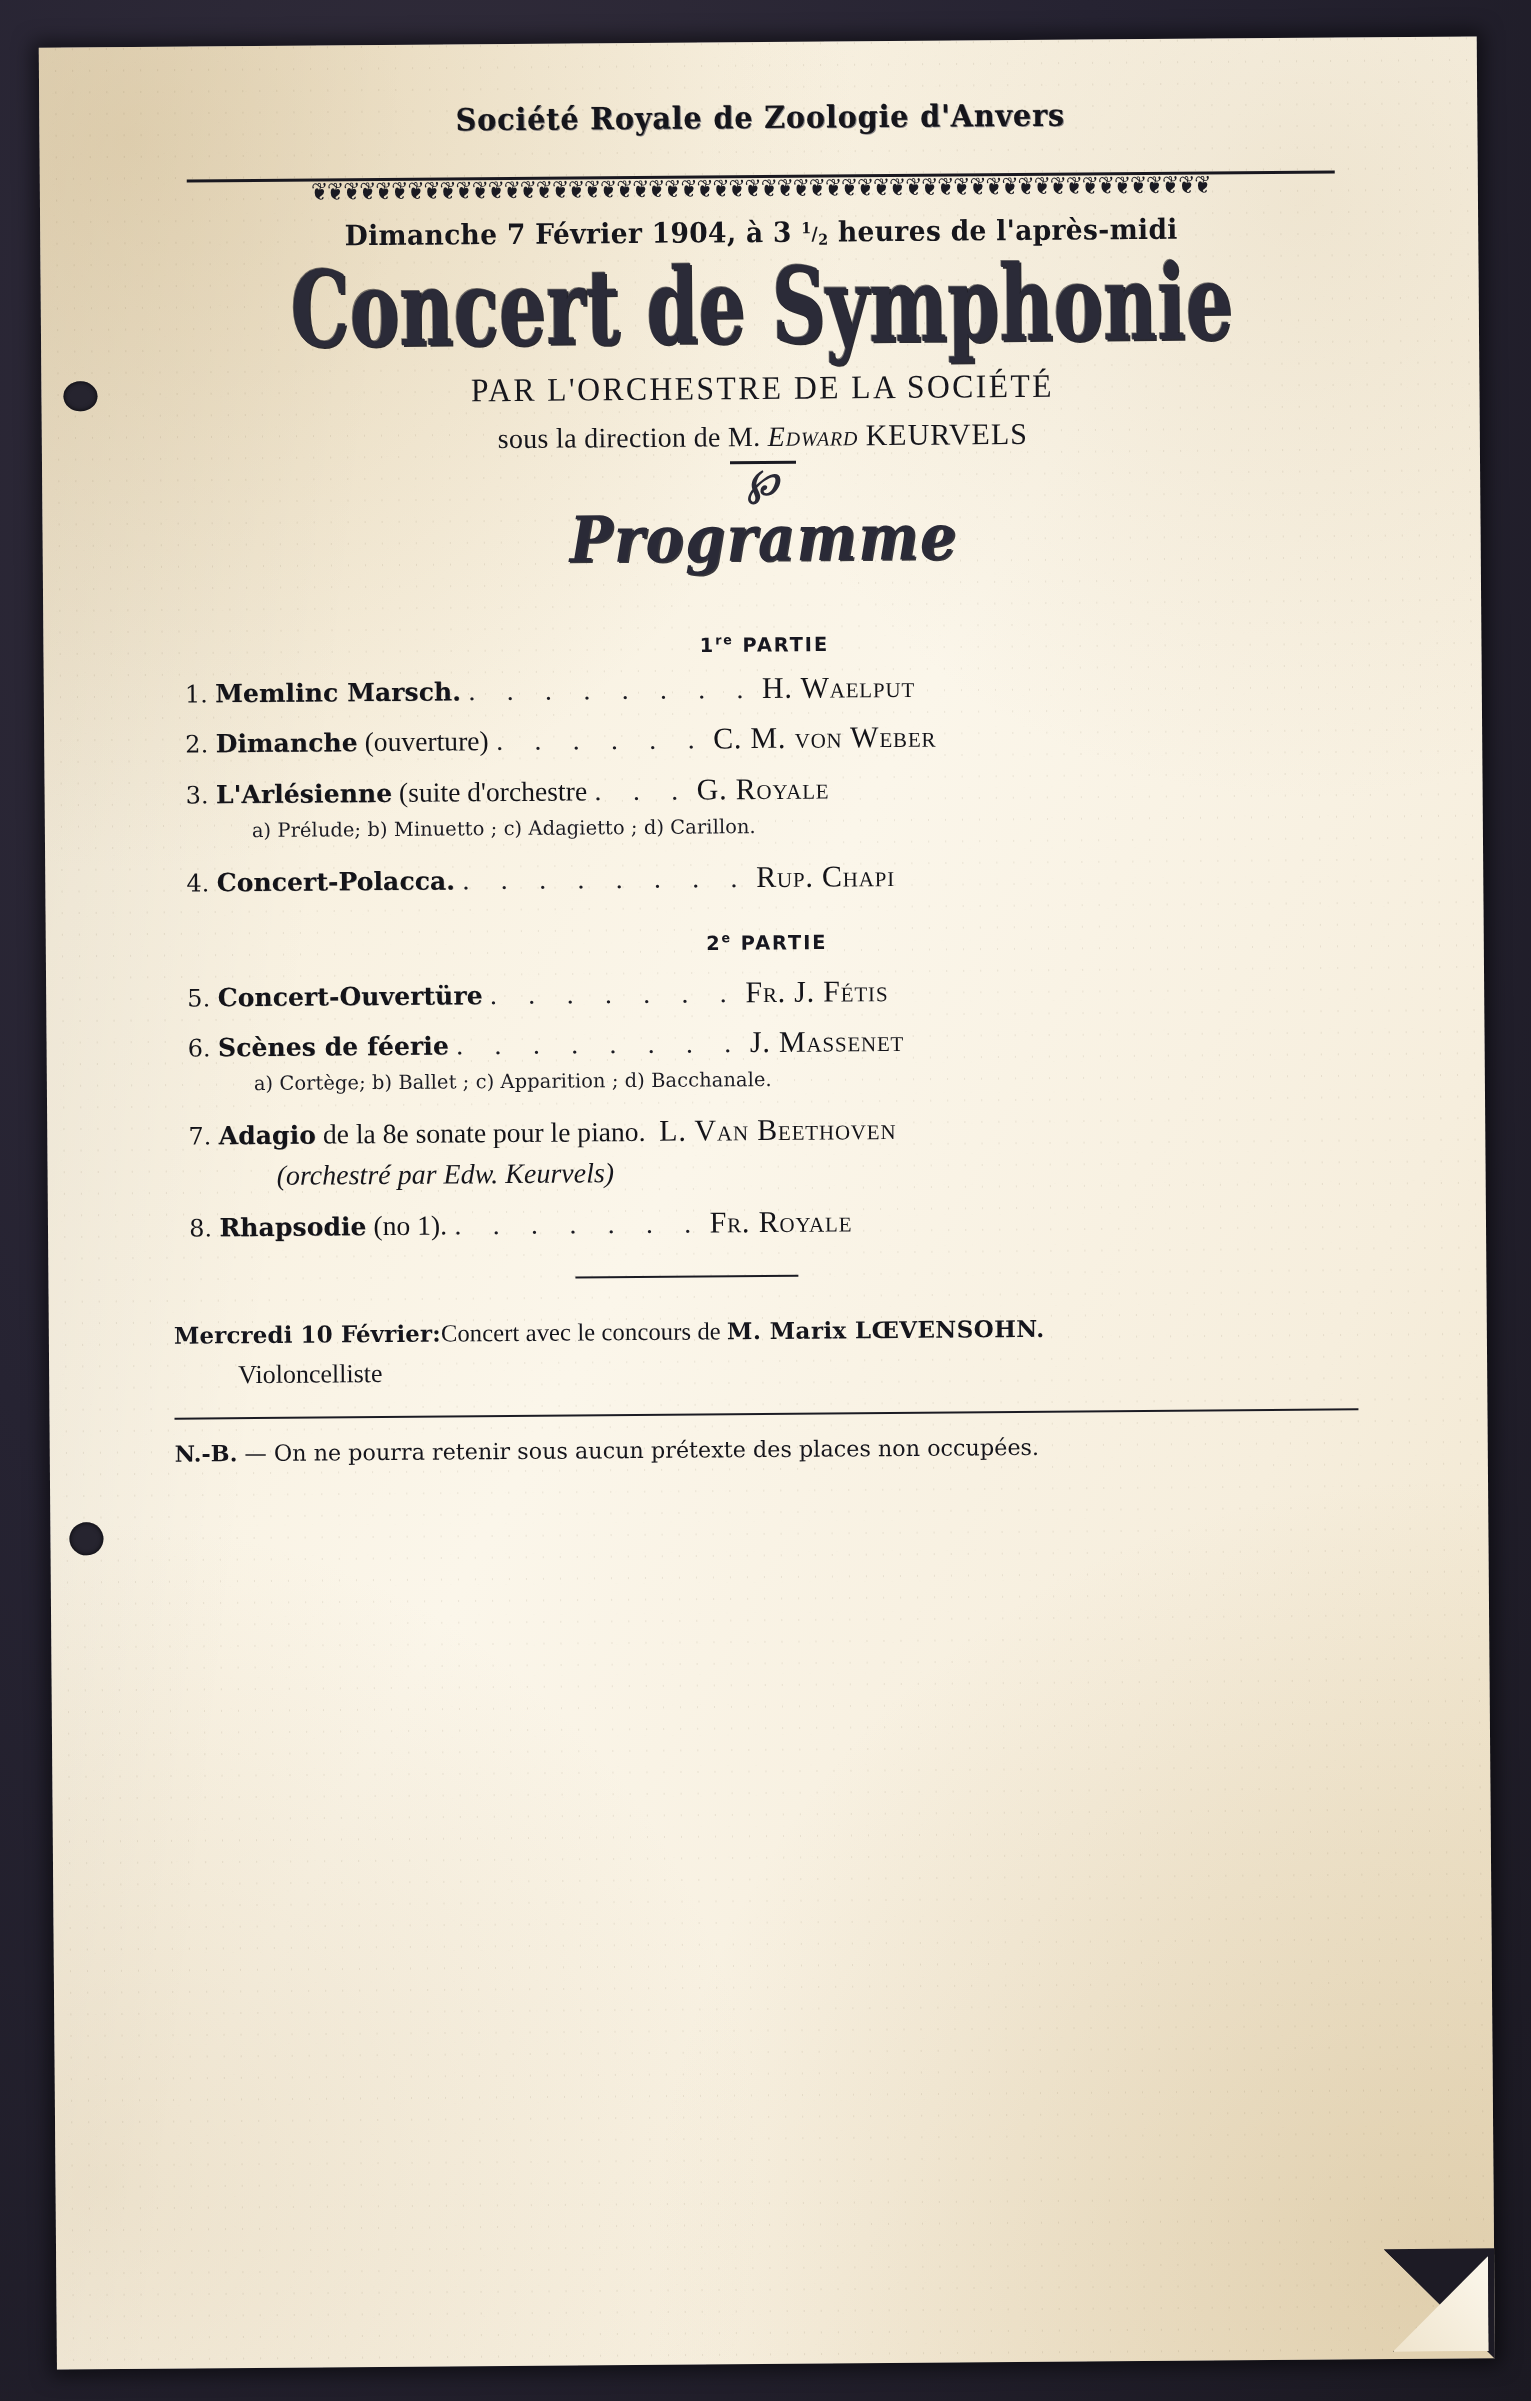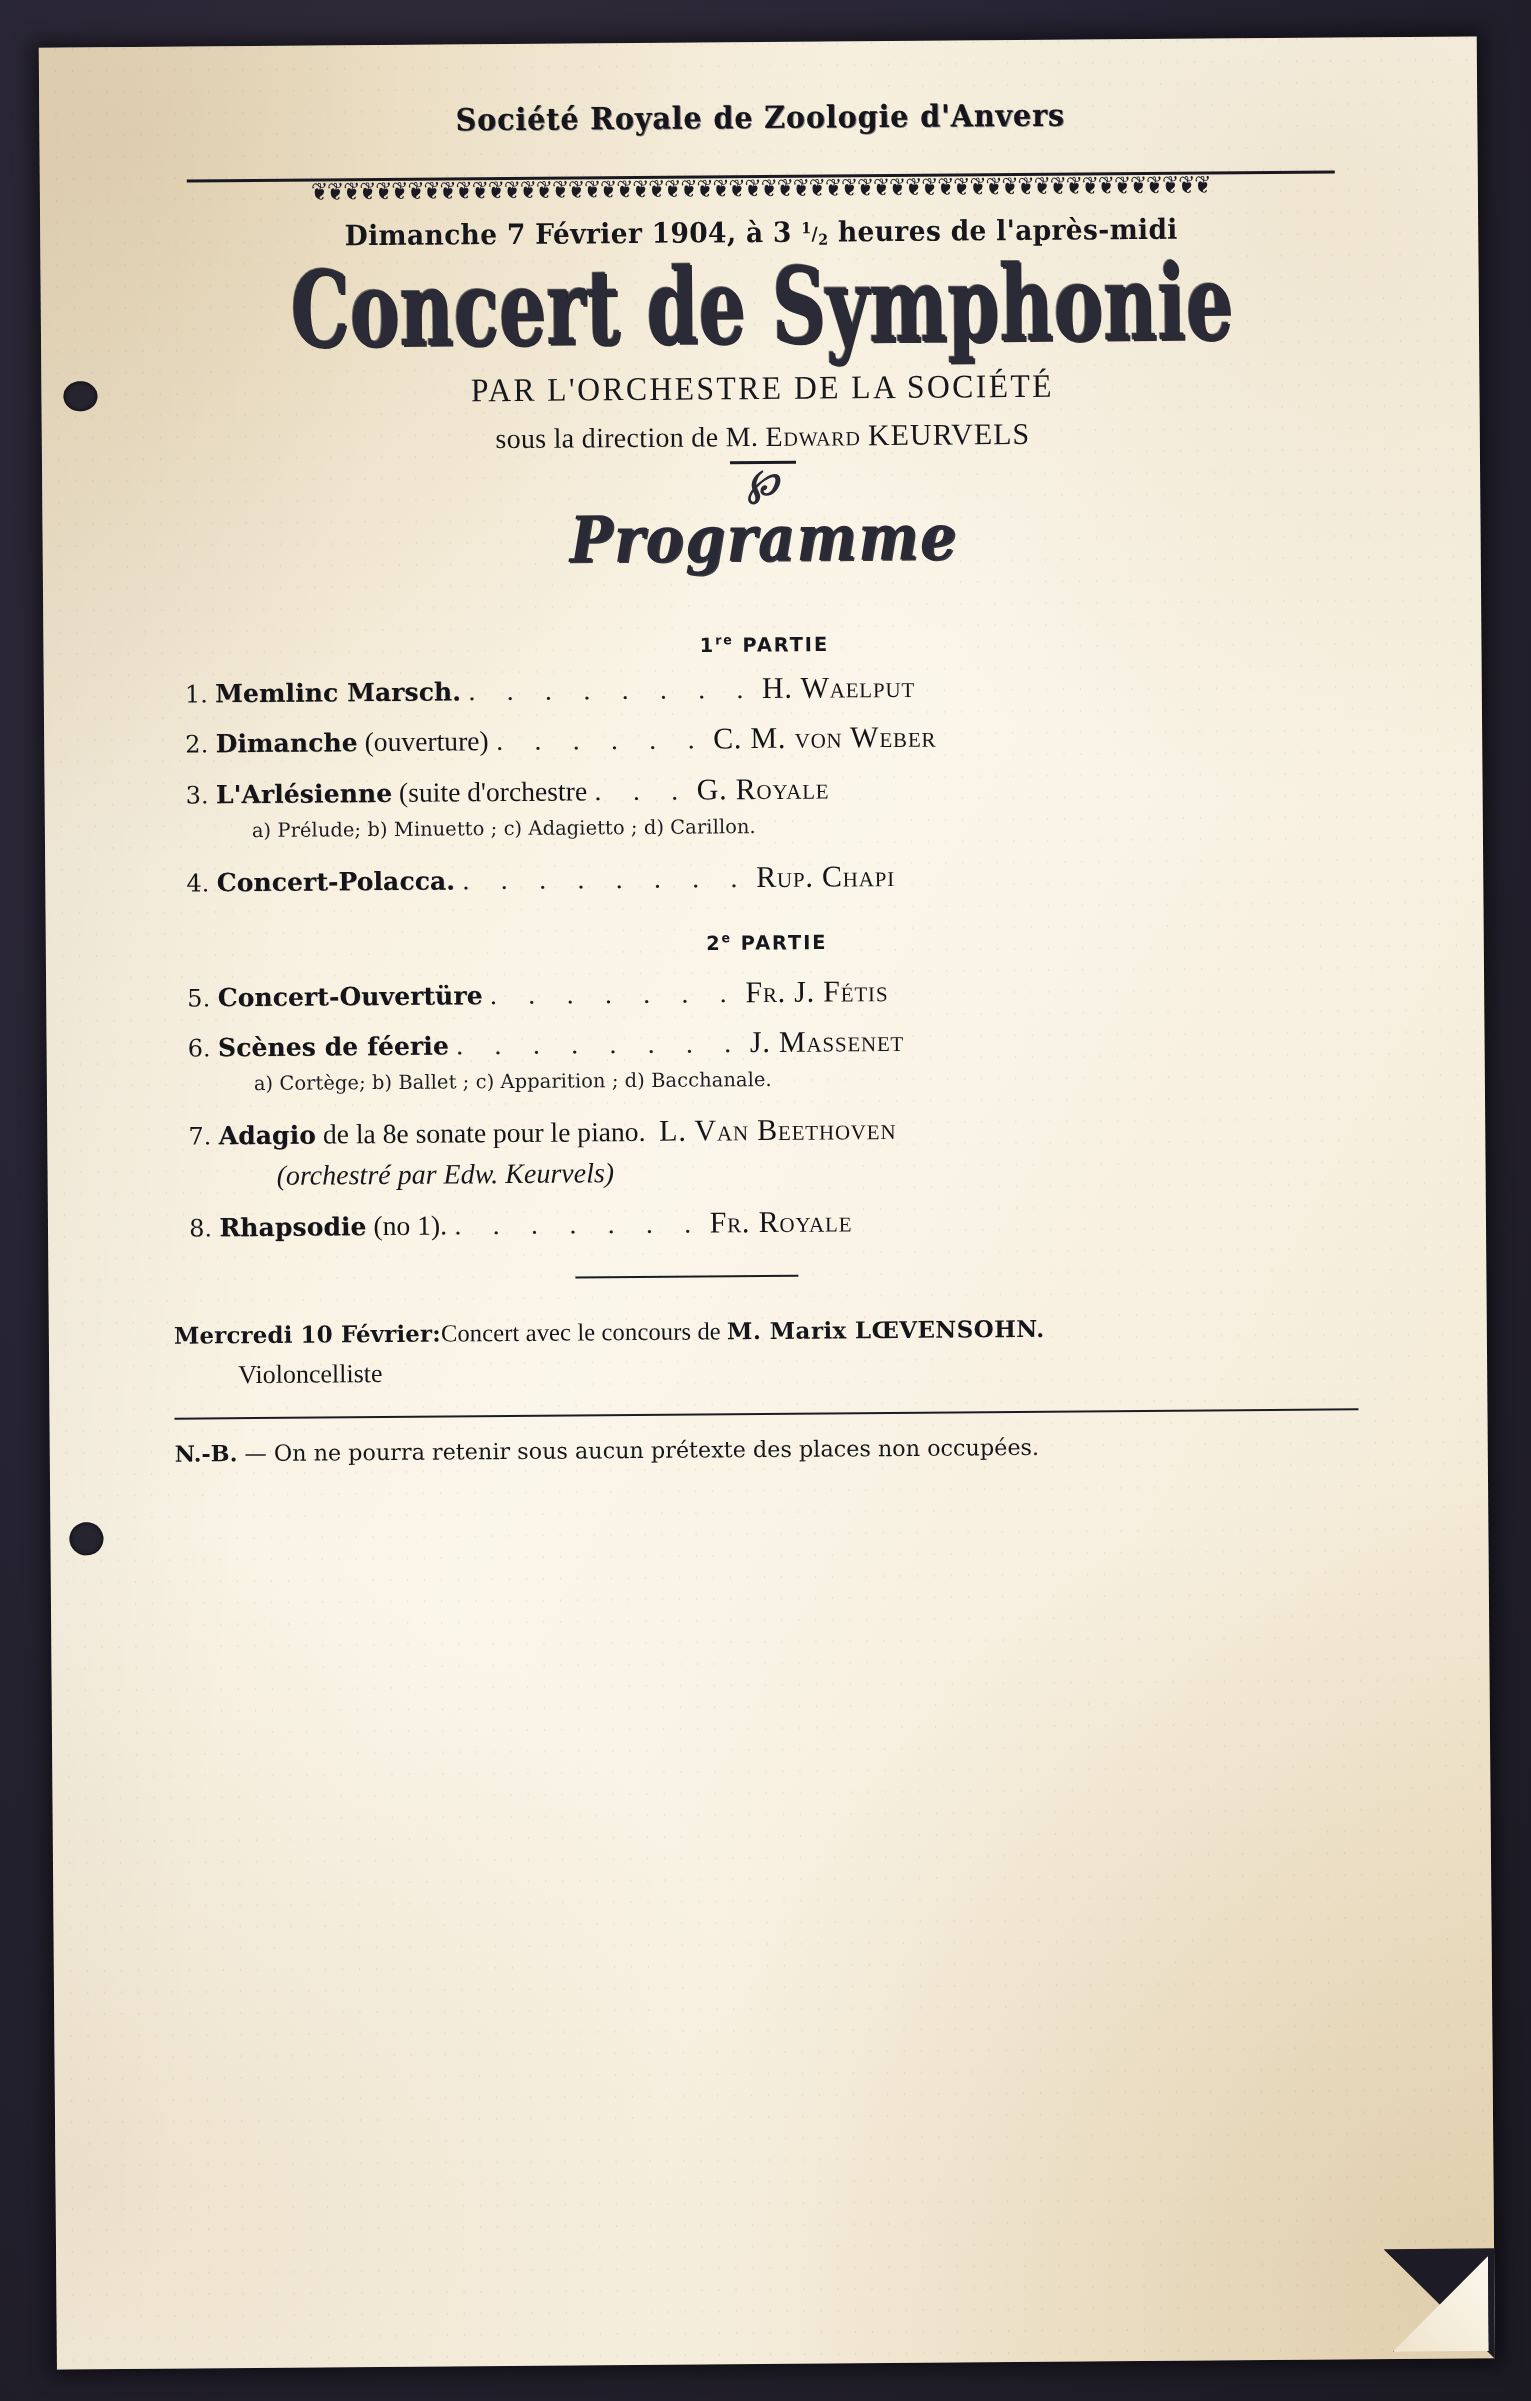--- a/index.html
+++ b/index.html
@@ -165,20 +165,21 @@
     top: 377px;
     left: 0; width: 1192px;
     text-align: center;
     font-family: "Liberation Serif", serif;
     font-size: 28px;
     letter-spacing: 0.3px;
   }
   .smallcaps {
     font-variant: small-caps;
     letter-spacing: 0.8px;
+    font-style: italic;
   }
   .bigname { font-size: 30px; letter-spacing: 1px; }
 
   .fleuron {
     position: absolute;
     top: 419px;
     left: 0; width: 1192px;
     text-align: center;
   }
   .fleuron .minirule {

